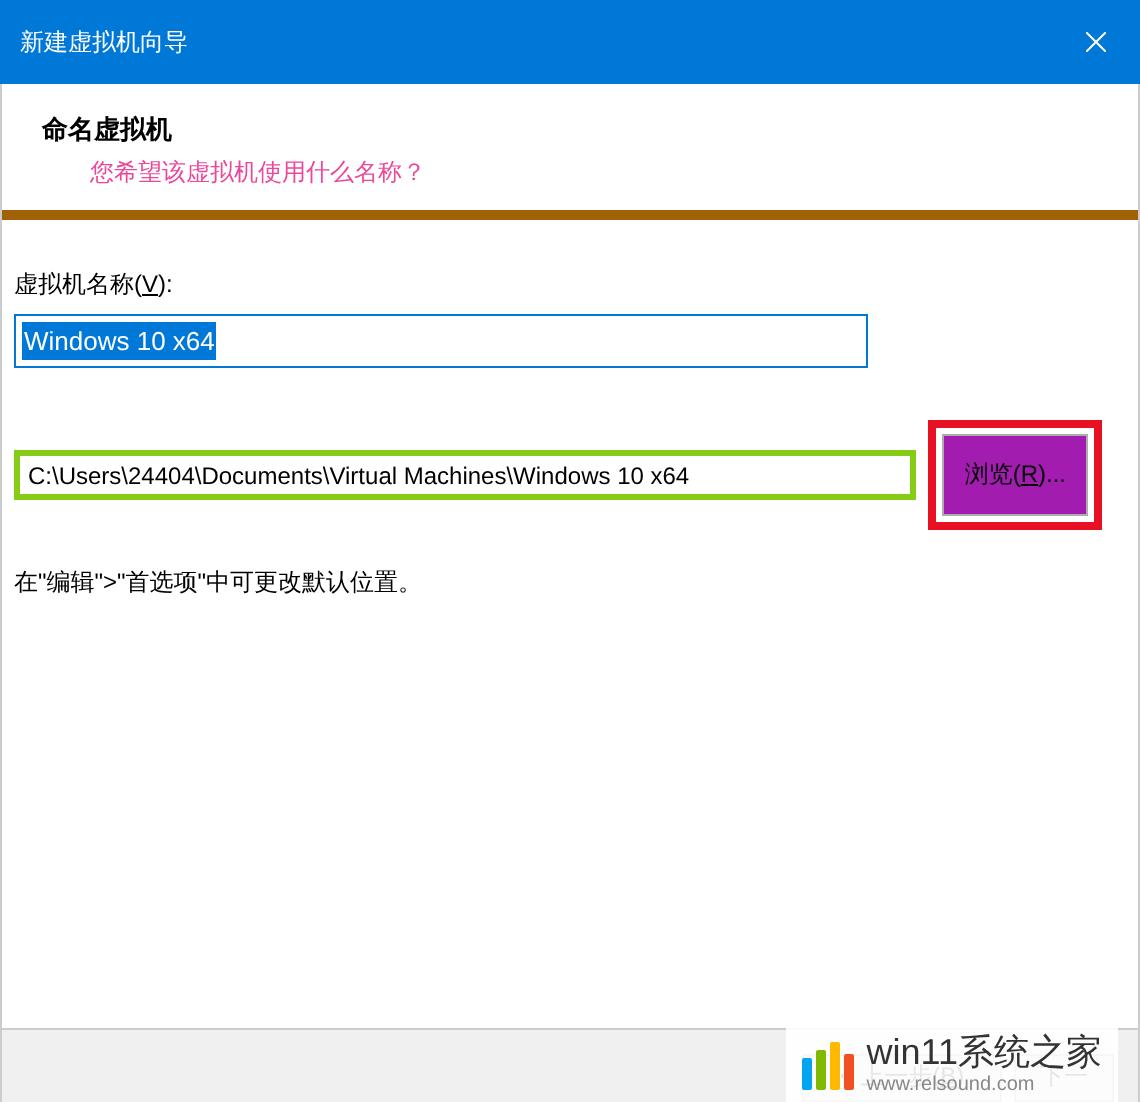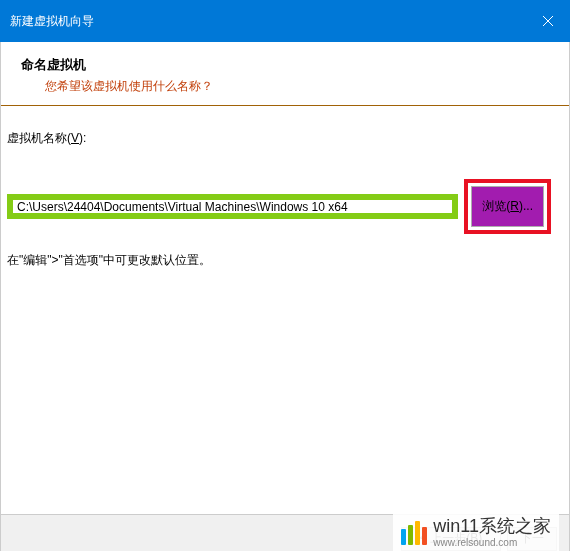--- a/index.html
+++ b/index.html
@@ -42,31 +42,31 @@
       border-left: 1px solid #ccc;
       border-right: 1px solid #ccc;
       border-bottom: 1px solid #ccc;
       height: 521px;
       position: relative;
       background: #fff;
     }
     .header-panel {
       background: #fff;
       padding: 14px 20px 10px 20px;
-      border-bottom: 1px solid #a16207;
+      border-bottom: 5px solid #a16207;
     }
     .header-title {
       font-size: 13px;
       font-weight: bold;
       color: #000;
       margin-bottom: 4px;
     }
     .header-subtitle {
       font-size: 12px;
-      color: #c2410c;
+      color: #ec4899;
       padding-left: 24px;
     }
     .content-area {
       padding: 24px 18px 10px 6px;
     }
     .field-label {
       font-size: 12px;
       color: #000;
       margin-bottom: 6px;
       display: block;
@@ -112,21 +112,21 @@
     }
     .location-row {
       display: flex;
       align-items: center;
       gap: 0;
       margin-top: 4px;
     }
     .location-input {
       width: 490px;
       height: 25px;
-      border: 6px solid #84cc16;
+      border: 3px solid #84cc16;
       padding: 2px 4px;
       font-size: 12px;
       font-family: inherit;
       background: #fff;
     }
     .browse-wrapper {
       border: 4px solid #e81123;
       margin-left: 6px;
       padding: 3px;
     }
@@ -230,20 +230,24 @@
   <div class="header-panel">
     <div class="header-title">命名虚拟机</div>
     <div class="header-subtitle">您希望该虚拟机使用什么名称？</div>
   </div>
 
   <div class="content-area">
 
     <label class="field-label">
       <span>虚拟机名称(</span><span class="underline">V</span><span>):</span>
     </label>
+    <div class="name-input-wrapper">
+      <input class="name-input" type="text" value="Windows 10 x64" style="">
+      <span class="name-input-highlight">Windows 10 x64</span>
+    </div>
 
     <div class="spacer-location"></div>
 
     <div class="location-row">
       <input class="location-input" type="text" value="C:\Users\24404\Documents\Virtual Machines\Windows 10 x64" style="">
       <div class="browse-wrapper">
         <button class="browse-button">
           <span>浏览(</span><span class="underline">R</span><span>)...</span>
         </button>
       </div>

